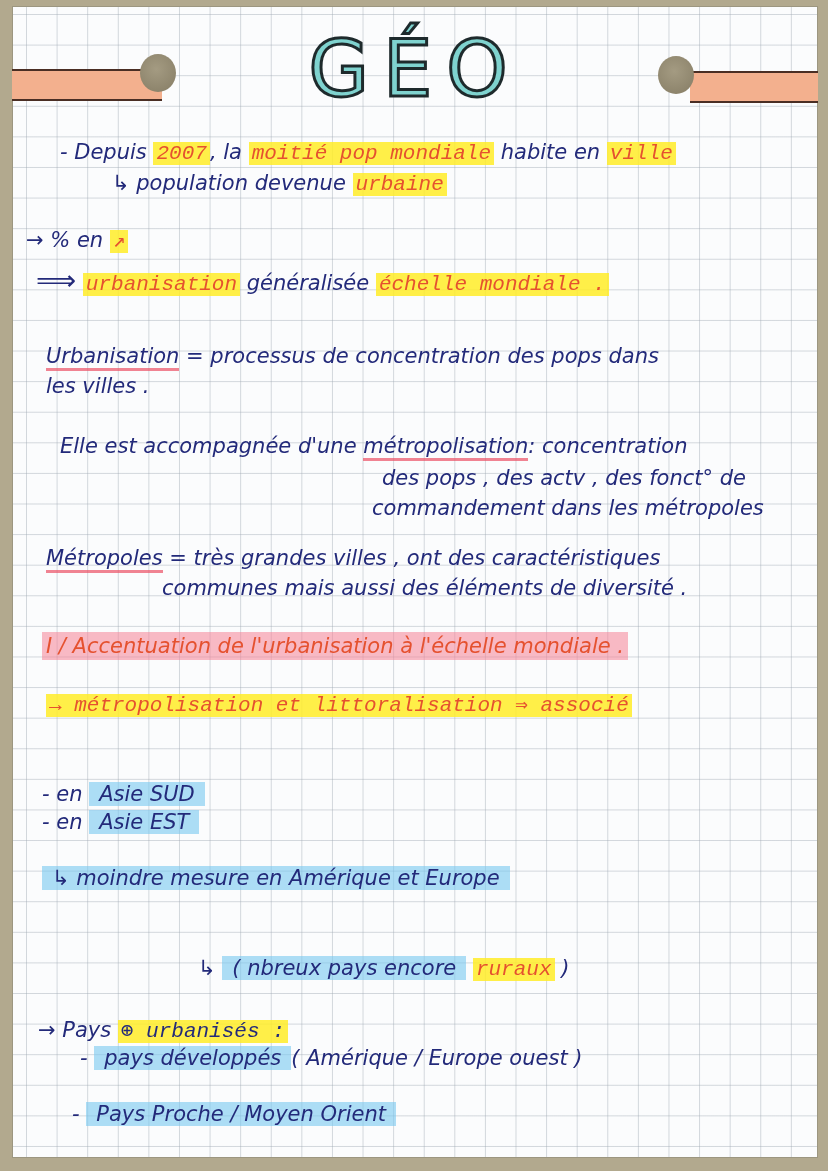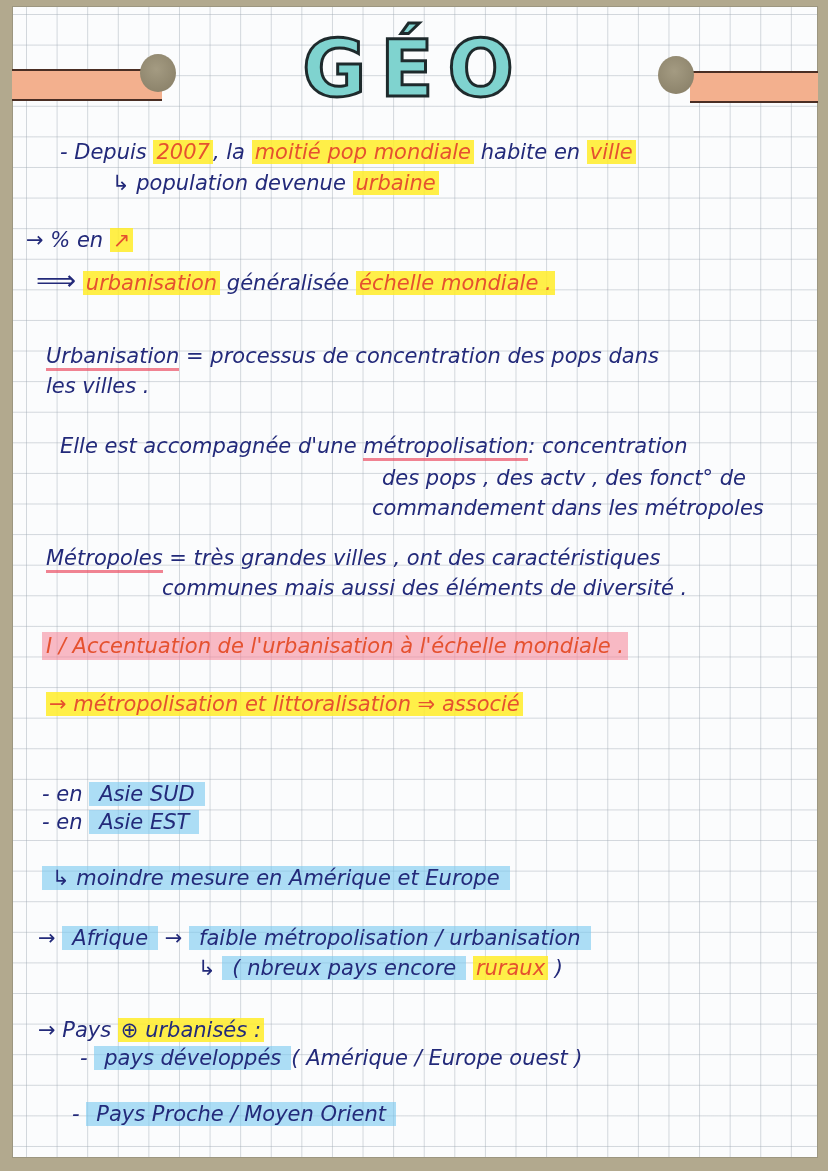--- a/index.html
+++ b/index.html
@@ -25,31 +25,31 @@
   .banner-left { left: 0; top: 63px; width: 150px; }
   .banner-right { right: 0; top: 65px; width: 128px; }
   .pin {
     position: absolute; width: 36px; height: 38px; border-radius: 50%;
     background: radial-gradient(circle at 45% 40%, #a49b82, #857c64);
   }
   .pin-left { left: 128px; top: 48px; }
   .pin-right { left: 646px; top: 50px; }
   .title {
     position: absolute; left: 0; right: 0; top: 18px; text-align: center;
-    font-family: "DejaVu Sans", sans-serif; font-weight: bold;
+    font-family: "DejaVu Sans", sans-serif; font-weight: normal;
     font-size: 78px; letter-spacing: 14px; color: #7fd3cf;
     -webkit-text-stroke: 3px #1e2a2c;
   }
   .line {
     position: absolute; font-family: "DejaVu Sans", sans-serif;
     font-size: 21px; color: #232a7a; white-space: nowrap;
     font-style: italic;
   }
   .red { color: #e5512f; }
-  .hl-y { background: rgba(255,236,40,0.85); padding: 0 3px; }
+  .hl-y { background: rgba(255,236,40,0.85); padding: 0 3px; font-family: Liberation Mono, monospace; }
   .hl-b { background: rgba(120,200,240,0.6); padding: 0 10px; }
   .hl-p { background: rgba(245,130,150,0.55); padding: 2px 4px; }
   .ul-p { border-bottom: 3px solid rgba(235,80,100,0.7); }
 </style>
 </head>
 <body>
 
 <div class="page">
   <div class="banner-left"></div>
   <div class="banner-right"></div>
@@ -110,26 +110,20 @@
     <span class="hl-b">Asie SUD</span>
   </div>
   <div class="line" style="left:30px;top:804px;">
     <span>- en</span>
     <span class="hl-b">Asie EST</span>
   </div>
   <div class="line" style="left:30px;top:860px;">
     <span class="hl-b">↳ moindre mesure en Amérique et Europe</span>
   </div>
 
-  <div class="line" style="left:26px;top:920px;">
-    <span>→</span>
-    <span class="hl-b">Afrique</span>
-    <span>→</span>
-    <span class="hl-b">faible métropolisation / urbanisation</span>
-  </div>
   <div class="line" style="left:186px;top:950px;">
     <span>↳</span>
     <span class="hl-b">( nbreux pays encore</span>
     <span class="hl-y red">ruraux</span>
     <span>)</span>
   </div>
 
   <div class="line" style="left:26px;top:1012px;">
     <span>→ Pays</span>
     <span class="hl-y">⊕ urbanisés :</span>

